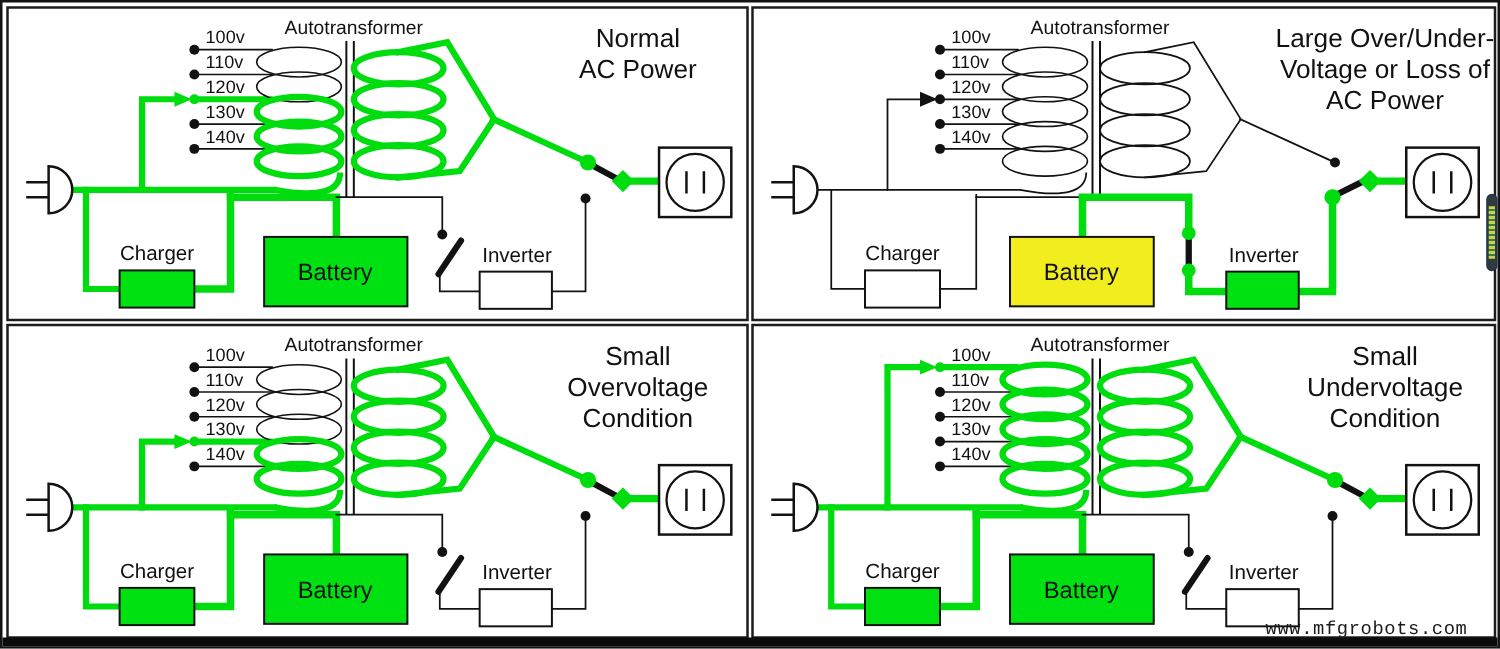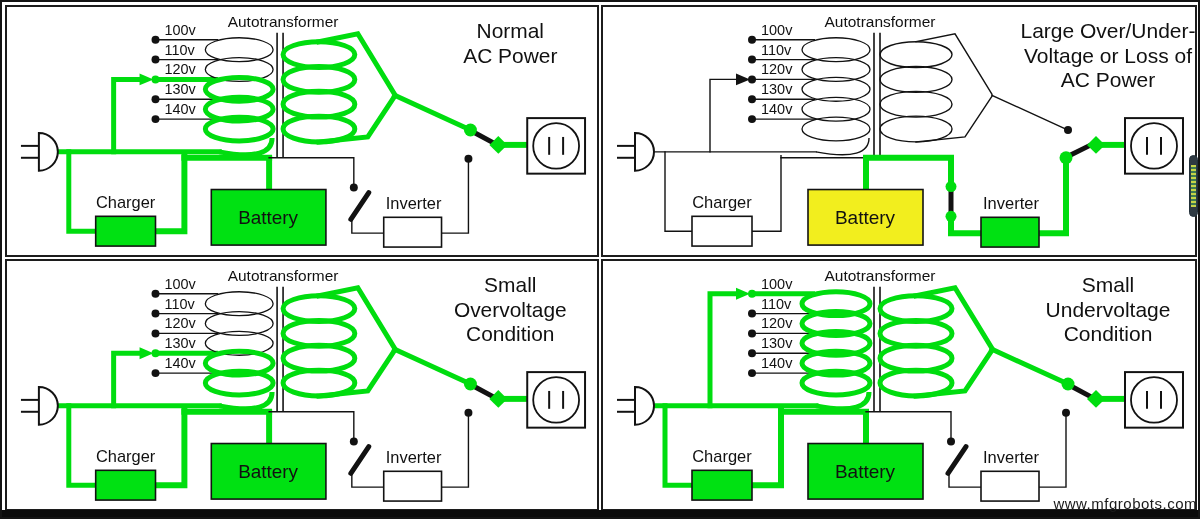--- a/index.html
+++ b/index.html
@@ -11,22 +11,22 @@
   .frame{position:absolute;inset:0;border:2px solid #141414;box-sizing:border-box;background:#fff}
   .panel{position:absolute;background:#ffffff;border:2px solid #1c1c1c}
   .tl{left:3px;top:3px;width:590px;height:248px}
   .tr{left:599px;top:3px;width:592px;height:248px}
   .bl{left:3px;top:257px;width:590px;height:248px}
   .br{left:599px;top:257px;width:592px;height:248px}
   svg.circuit{display:block;width:100%;height:100%}
   svg text{font-family:"Liberation Sans","DejaVu Sans",sans-serif;user-select:none}
   .bottom-bar{position:absolute;left:0;right:0;bottom:0;height:7px;background:#0b0b0b;z-index:5}
   .watermark{
-    position:absolute;right:1px;bottom:5px;z-index:6;
-    font-family:Liberation Sans, sans-serif;
+    position:absolute;right:24px;bottom:5px;z-index:6;
+    font-family:Liberation Mono, monospace;
     font-size:15px;color:#1a1a1a;letter-spacing:0.5px;margin-left:32px;
   }
   .edge-widget{
     position:absolute;right:0;top:153px;width:9px;height:62px;z-index:6;
     background:#2f3a42;border-radius:5px;overflow:hidden;border:1px solid #22303a;box-sizing:border-box;
   }
   .edge-widget .stripes{
     position:absolute;left:1px;right:1px;top:9px;bottom:9px;
     background:repeating-linear-gradient(180deg,#c7d447 0 2px,#3e7a52 2px 4px);
   }

